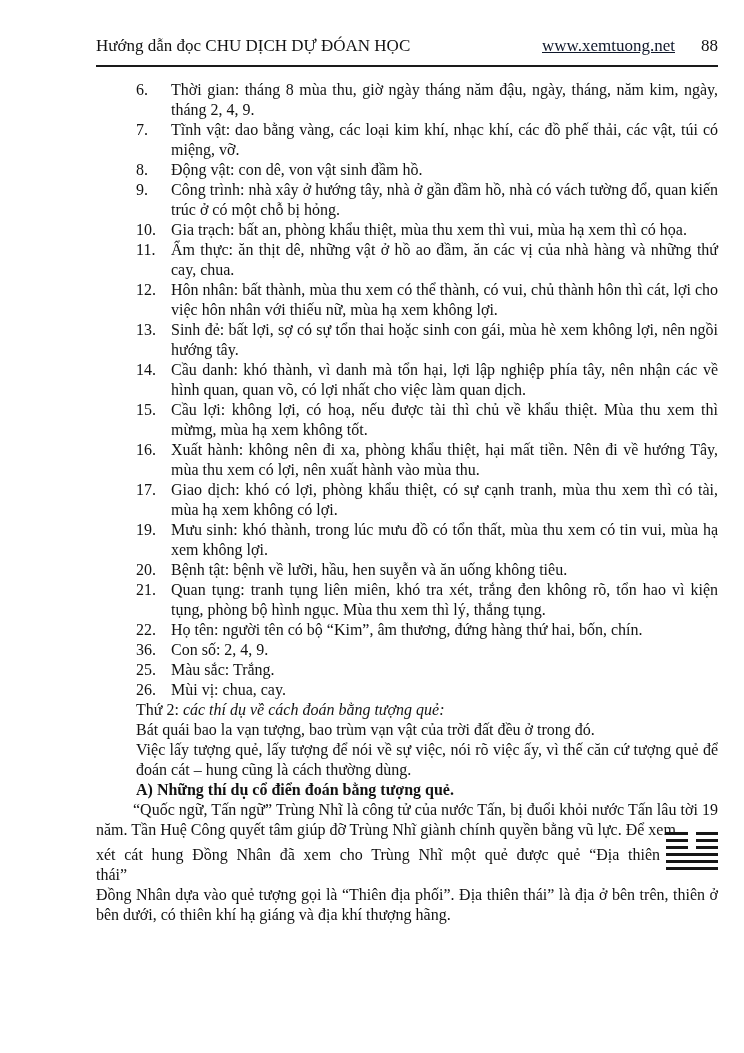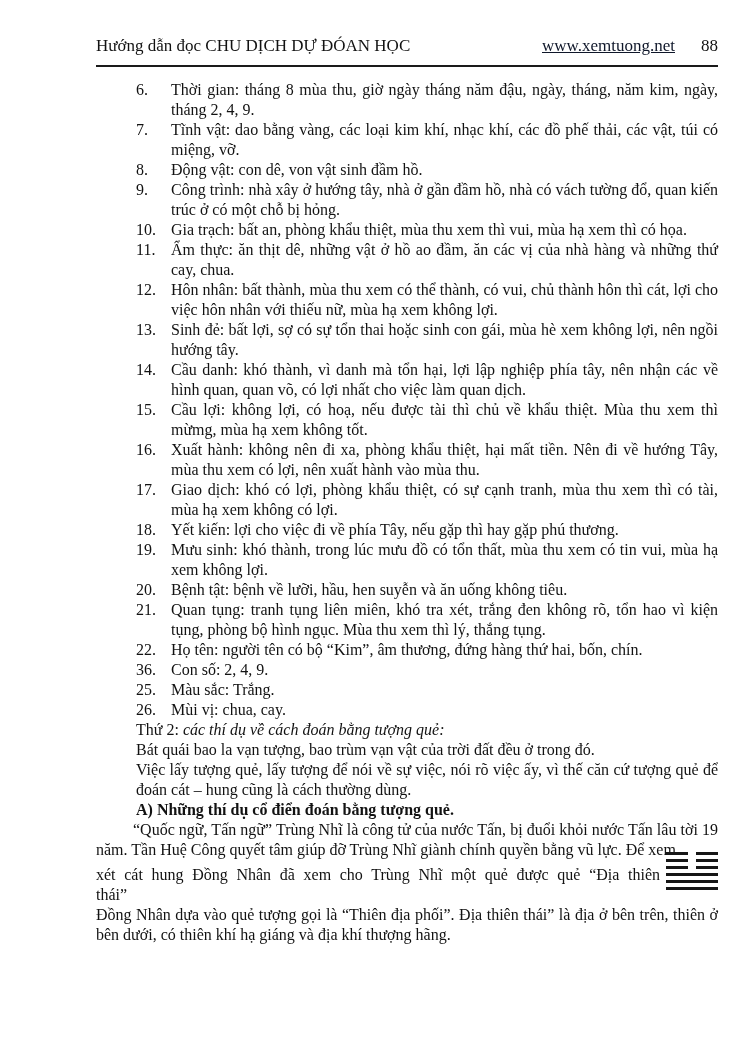--- a/index.html
+++ b/index.html
@@ -89,21 +89,20 @@
       <div class="list-item"><span class="num">8.</span><span>Động vật: con dê, von vật sinh đầm hồ.</span></div>
       <div class="list-item"><span class="num">9.</span><span>Công trình: nhà xây ở hướng tây, nhà ở gần đầm hồ, nhà có vách tường đổ, quan kiến trúc ở có một chỗ bị hỏng.</span></div>
       <div class="list-item"><span class="num">10.</span><span>Gia trạch: bất an, phòng khẩu thiệt, mùa thu xem thì vui, mùa hạ xem thì có họa.</span></div>
       <div class="list-item"><span class="num">11.</span><span>Ẩm thực: ăn thịt dê, những vật ở hồ ao đầm, ăn các vị của nhà hàng và những thứ cay, chua.</span></div>
       <div class="list-item"><span class="num">12.</span><span>Hôn nhân: bất thành, mùa thu xem có thể thành, có vui, chủ thành hôn thì cát, lợi cho việc hôn nhân với thiếu nữ, mùa hạ xem không lợi.</span></div>
       <div class="list-item"><span class="num">13.</span><span>Sinh đẻ: bất lợi, sợ có sự tổn thai hoặc sinh con gái, mùa hè xem không lợi, nên ngồi hướng tây.</span></div>
       <div class="list-item"><span class="num">14.</span><span>Cầu danh: khó thành, vì danh mà tổn hại, lợi lập nghiệp phía tây, nên nhận các về hình quan, quan võ, có lợi nhất cho việc làm quan dịch.</span></div>
       <div class="list-item"><span class="num">15.</span><span>Cầu lợi: không lợi, có hoạ, nếu được tài thì chủ về khẩu thiệt. Mùa thu xem thì mừmg, mùa hạ xem không tốt.</span></div>
       <div class="list-item"><span class="num">16.</span><span>Xuất hành: không nên đi xa, phòng khẩu thiệt, hại mất tiền. Nên đi về hướng Tây, mùa thu xem có lợi, nên xuất hành vào mùa thu.</span></div>
       <div class="list-item"><span class="num">17.</span><span>Giao dịch: khó có lợi, phòng khẩu thiệt, có sự cạnh tranh, mùa thu xem thì có tài, mùa hạ xem không có lợi.</span></div>
-      <div class="list-item"><span class="num">18.</span><span>Yết kiến: lợi cho việc đi về phía Tây, nếu gặp thì hay gặp phú thương.</span></div>
       <div class="list-item"><span class="num">19.</span><span>Mưu sinh: khó thành, trong lúc mưu đồ có tổn thất, mùa thu xem có tin vui, mùa hạ xem không lợi.</span></div>
       <div class="list-item"><span class="num">20.</span><span>Bệnh tật: bệnh về lưỡi, hầu, hen suyễn và ăn uống không tiêu.</span></div>
       <div class="list-item"><span class="num">21.</span><span>Quan tụng: tranh tụng liên miên, khó tra xét, trắng đen không rõ, tổn hao vì kiện tụng, phòng bộ hình ngục. Mùa thu xem thì lý, thắng tụng.</span></div>
       <div class="list-item"><span class="num">22.</span><span>Họ tên: người tên có bộ “Kim”, âm thương, đứng hàng thứ hai, bốn, chín.</span></div>
       <div class="list-item"><span class="num">36.</span><span>Con số: 2, 4, 9.</span></div>
       <div class="list-item"><span class="num">25.</span><span>Màu sắc: Trắng.</span></div>
       <div class="list-item"><span class="num">26.</span><span>Mùi vị: chua, cay.</span></div>
     </div>
 
     <div class="indented">

